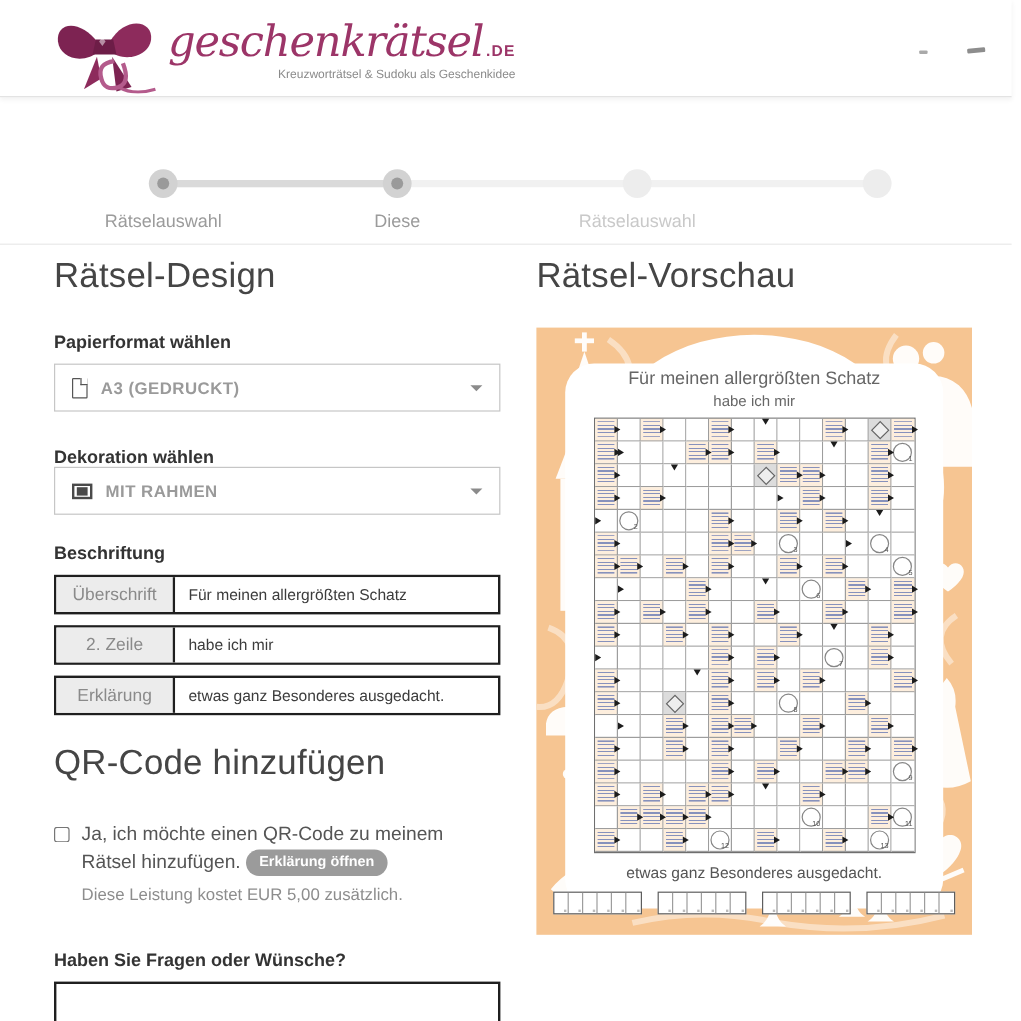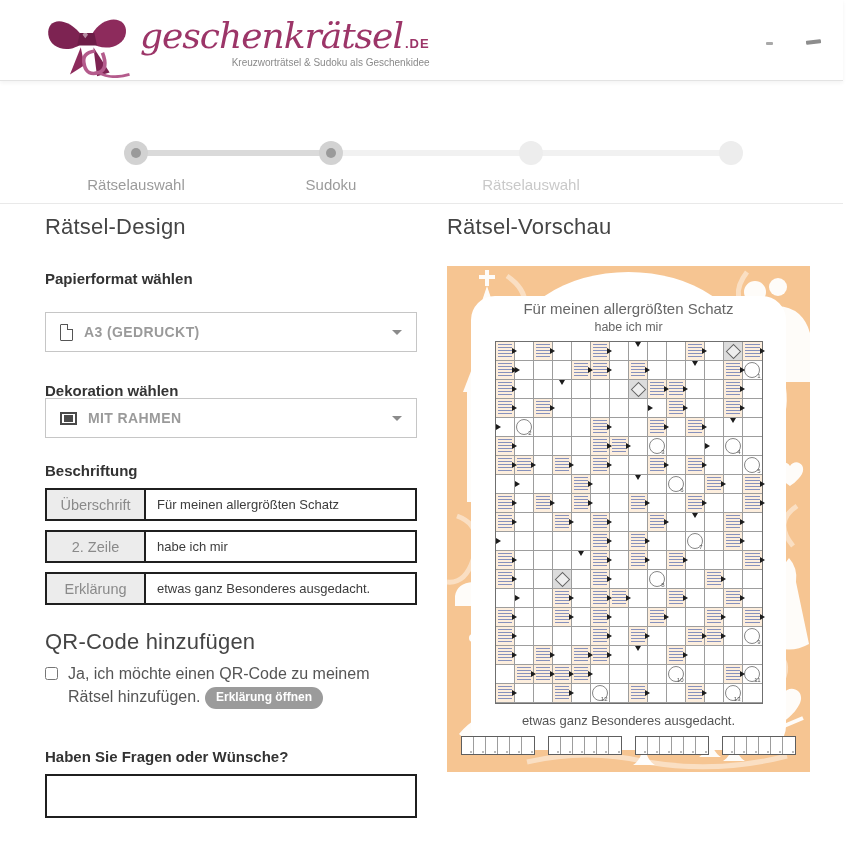--- a/index.html
+++ b/index.html
@@ -29,42 +29,42 @@
   .step.done .dot,.step.active .dot{background:#d2d2d2;}
   .step.todo .dot{background:#ededed;}
   .step.done .dot::after,.step.active .dot::after{content:"";position:absolute;left:7px;top:7px;
     width:10px;height:10px;border-radius:50%;background:#9a9a9a;}
   .step-label{margin-top:11px;font-size:15px;color:#9b9b9b;}
   .step.todo .step-label{color:#c9c9c9;}
   .divider{position:absolute;left:0;top:203px;width:843px;height:1px;background:#e9e9e9;}
 
   
   .left-col{position:absolute;left:45px;top:204px;width:372px;}
-  .h1{font-size:22px;font-weight:400;color:#454545;margin:10px 0 0;letter-spacing:.2px;}
+  .h1{font-size:29px;font-weight:400;color:#454545;margin:10px 0 0;letter-spacing:.2px;}
   .field-label{margin-top:30px;font-size:15px;font-weight:700;color:#333;}
   .label-beschriftung{margin-top:24px;}
-  .select-box{margin-top:25px;height:40px;border:1px solid #c6c6c6;display:flex;align-items:center;
+  .select-box{margin-top:9px;height:40px;border:1px solid #c6c6c6;display:flex;align-items:center;
     padding:0 14px;background:#fff;cursor:pointer;position:relative;}
   .select-text{font-size:14px;font-weight:700;color:#9a9a9a;letter-spacing:.4px;margin-left:11px;}
   .caret{position:absolute;right:14px;top:17px;width:0;height:0;border-left:5px solid transparent;
     border-right:5px solid transparent;border-top:5px solid #8b8b8b;}
   .deco-row{margin-top:-1px;}
   .deco-row:first-of-type{margin-top:9px;}
   .icon-doc{width:13px;height:17px;border:1.5px solid #555;border-radius:1px;position:relative;background:#fff;flex:0 0 auto;}
   .icon-doc::after{content:"";position:absolute;right:-1px;top:-1px;width:5px;height:5px;background:#fff;
     border-left:1.5px solid #555;border-bottom:1.5px solid #555;}
   .icon-frame{width:17px;height:13px;border:2px solid #4a4a4a;position:relative;background:#fff;flex:0 0 auto;}
   .icon-frame::after{content:"";position:absolute;left:2px;top:1px;right:2px;bottom:1px;background:#4a4a4a;}
   .cap-group{display:flex;margin-top:9px;border:2px solid #1f1f1f;height:33px;background:#fff;}
   .cap-addon{width:99px;background:#ececec;border-right:2px solid #1f1f1f;display:flex;
     align-items:center;justify-content:center;font-size:14.5px;color:#8a8a8a;}
   .cap-input{flex:1;border:none;outline:none;font-size:13px;color:#3c3c3c;padding:0 11px;
     font-family:"Liberation Sans",sans-serif;background:#fff;min-width:0;}
   .h1.qr{margin-top:24px;}
-  .qr-check-row{margin-top:8px;display:flex;align-items:flex-start;}
+  .qr-check-row{margin-top:32px;display:flex;align-items:flex-start;}
   .qr-checkbox{margin:4px 10px 0 0;width:13px;height:13px;flex:0 0 auto;}
   .qr-text{font-size:16px;color:#555;line-height:1.42;width:335px;}
   .badge{display:inline-block;background:#9b9b9b;color:#fff;font-size:12px;font-weight:700;
     padding:2px 11px 3px;border-radius:11px;cursor:pointer;white-space:nowrap;vertical-align:1px;}
   .qr-note{margin:7px 0 0 23px;font-size:14px;color:#8d8d8d;}
   .question-label{margin-top:39px;}
   .question-area{margin-top:9px;width:372px;height:44px;border:2px solid #1f1f1f;resize:none;
     font-family:"Liberation Sans",sans-serif;font-size:13px;padding:6px;outline:none;}
 
   
@@ -134,21 +134,21 @@
 
 <div class="stepper">
   <div class="track"></div>
   <div class="track-done"></div>
   <div class="step done" style="left:36px">
     <div class="dot"></div>
     <div class="step-label">Rätselauswahl</div>
   </div>
   <div class="step active" style="left:231px">
     <div class="dot"></div>
-    <div class="step-label">Sudoku</div>
+    <div class="step-label">Diese</div>
   </div>
   <div class="step todo" style="left:431px">
     <div class="dot"></div>
     <div class="step-label">Rätselauswahl</div>
   </div>
   <div class="step todo" style="left:631px">
     <div class="dot"></div>
   </div>
 </div>
 <div class="divider"></div>
@@ -187,20 +187,21 @@
 
   <h1 class="h1 qr">QR-Code hinzufügen</h1>
 
   <div class="qr-check-row">
     <input type="checkbox" class="qr-checkbox" style="">
     <div class="qr-text">
       <span>Ja, ich möchte einen QR-Code zu meinem Rätsel hinzufügen.</span>
       <span class="badge">Erklärung öffnen</span>
     </div>
   </div>
+  <div class="qr-note">Diese Leistung kostet EUR 5,00 zusätzlich.</div>
 
   <div class="field-label question-label">Haben Sie Fragen oder Wünsche?</div>
   <textarea class="question-area" style=""></textarea>
 </div>
 
 <div class="right-col">
   <h1 class="h1">Rätsel-Vorschau</h1>
 
   <div class="preview-frame" style="background: rgb(246, 197, 146);">
 

